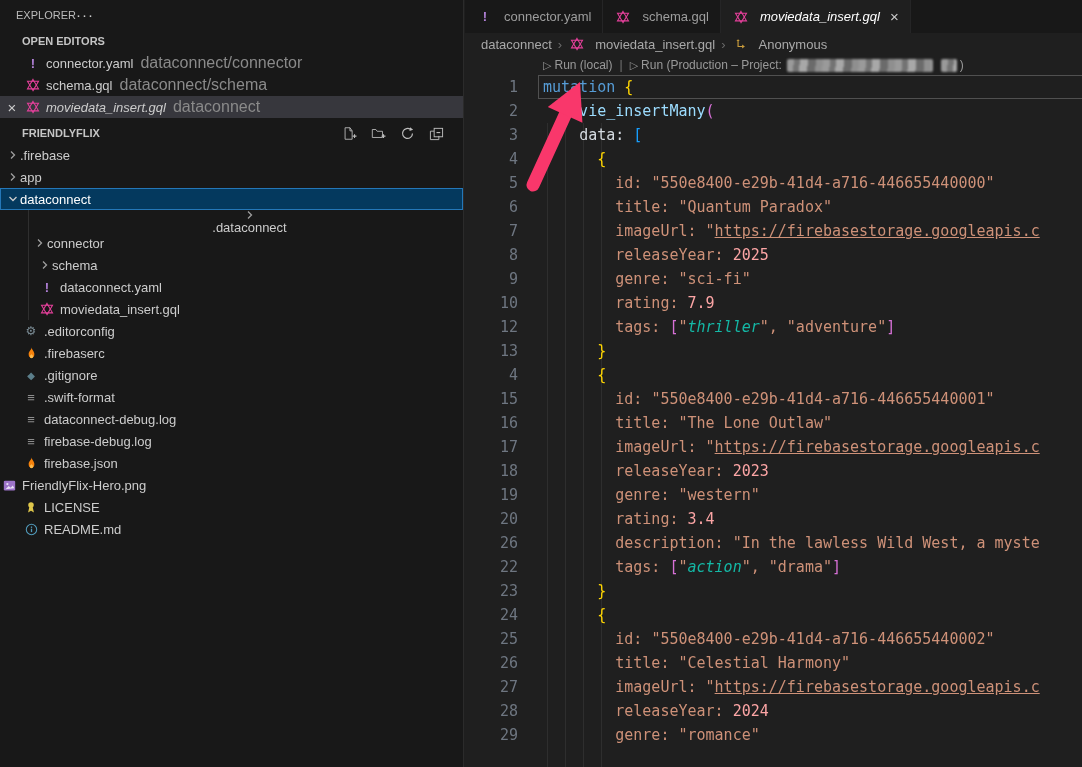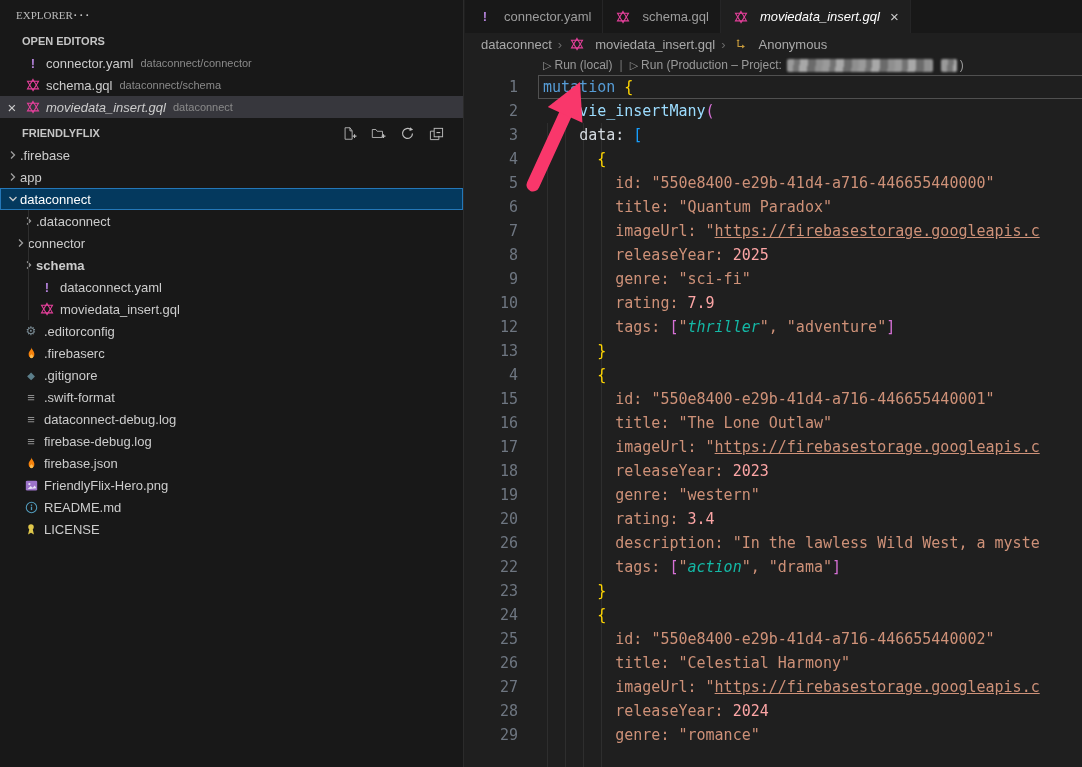--- a/index.html
+++ b/index.html
@@ -3,33 +3,33 @@
 <meta charset="utf-8">
 <style>
   html,body{margin:0;padding:0;background:#1f1f1f;}
   #app{position:relative;width:1082px;height:767px;overflow:hidden;
        font-family:"Liberation Sans",sans-serif;-webkit-font-smoothing:antialiased;color:#ccc;}
 
   
   #sidebar{position:absolute;left:0;top:0;width:464px;height:767px;background:#181818;
            border-right:1px solid #2b2b2b;box-sizing:border-box;}
   #side-title{height:30px;display:flex;align-items:center;
-              padding:0 14px 0 16px;font-size:11px;color:#bbbbbb;font-family:Liberation Serif, serif;}
+              padding:0 14px 0 16px;font-size:11px;color:#bbbbbb;}
   .ellipsis{color:#cccccc;font-size:15px;letter-spacing:1px;cursor:pointer;line-height:10px;}
   .sec-header{height:22px;display:flex;align-items:center;font-size:11px;font-weight:700;
               color:#c5c5c5;cursor:pointer;}
   .sec-header .chev{margin:0 3px 0 5px;}
   #project-header{margin-top:4px;justify-content:center;}
   #project-actions{margin-left:auto;display:flex;align-items:center;gap:7px;padding-right:14px;}
   #project-actions .act{display:inline-flex;cursor:pointer;opacity:.95;}
   .row{height:22px;display:flex;align-items:center;font-size:13px;color:#cccccc;cursor:pointer;
        white-space:nowrap;box-sizing:border-box;}
   .row .lbl{}
   .row .lbl.ital{font-style:italic;}
-  .row .desc{color:#8a8a8a;margin-left:7px;font-size:11px;text-align:center;}
+  .row .desc{color:#8a8a8a;margin-left:7px;font-size:16px;text-align:center;}
   .row.sel-gray{background:#37373d;}
   .row.sel-blue{background:#04395e;box-shadow:inset 0 0 0 1px #2477b8;color:#ffffff;}
   .ic{display:inline-flex;width:18px;justify-content:center;align-items:center;margin-right:4px;flex:none;}
   .chev{display:inline-flex;width:14px;justify-content:center;flex:none;}
   .closeslot{display:inline-flex;width:24px;justify-content:center;flex:none;color:#cccccc;font-size:15px;}
   .ic-warn{color:#b180d7;font-weight:700;font-size:13px;}
   .ic-gear{color:#7a8b94;font-size:12px;}
   .ic-diamond{color:#5b7e8a;font-size:10px;}
   .ic-list{color:#8c8c8c;font-size:13px;}
   #tree-guide{position:absolute;left:28px;top:210px;width:1px;height:110px;background:#2f2f2f;}
@@ -175,37 +175,37 @@
           <span class="lbl">app</span>
         </div>
         <div class="row sel-blue" style="padding-left: 6px;">
           <span class="chev">
             <svg width="10" height="10" viewBox="0 0 10 10">
               <path d="M1.5 3 5 6.5 8.5 3" fill="none" stroke="#cccccc" stroke-width="1.3"></path>
             </svg>
           </span>
           <span class="lbl">dataconnect</span>
         </div>
-        <div class="row" style="padding-left: 22px;">
+        <div class="row" style="padding-left: 36px; flex-direction: column;">
           <span class="chev">
             <svg width="10" height="10" viewBox="0 0 10 10">
               <path d="M3 1.5 6.5 5 3 8.5" fill="none" stroke="#9f9f9f" stroke-width="1.3"></path>
             </svg>
           </span>
           <span class="lbl">.dataconnect</span>
         </div>
-        <div class="row" style="padding-left: 14px;">
+        <div class="row" style="padding-left: 14px; margin-left: 19px;">
           <span class="chev">
             <svg width="10" height="10" viewBox="0 0 10 10">
               <path d="M3 1.5 6.5 5 3 8.5" fill="none" stroke="#9f9f9f" stroke-width="1.3"></path>
             </svg>
           </span>
           <span class="lbl">connector</span>
         </div>
-        <div class="row" style="padding-left: 22px; font-weight: bold;">
+        <div class="row" style="padding-left: 38px;">
           <span class="chev">
             <svg width="10" height="10" viewBox="0 0 10 10">
               <path d="M3 1.5 6.5 5 3 8.5" fill="none" stroke="#9f9f9f" stroke-width="1.3"></path>
             </svg>
           </span>
           <span class="lbl">schema</span>
         </div>
         <div class="row" style="padding-left: 38px;">
           <span class="ic">
             <span class="ic-warn">!</span>
@@ -262,48 +262,48 @@
         </div>
         <div class="row" style="padding-left: 22px;">
           <span class="ic">
             <svg width="13" height="14" viewBox="0 0 16 16">
               <path d="M8 1C8.3 4.2 4.5 5.6 4.5 9.6a3.5 4.2 0 0 0 7 0C11.5 5.6 8.3 4.2 8 1Z" fill="#F6820C"></path>
               <path d="M8 14.6a2.1 2.1 0 0 1-2.1-2.2c0-1.4 1.3-1.9 2.1-3.2.8 1.3 2.1 1.8 2.1 3.2A2.1 2.1 0 0 1 8 14.6Z" fill="#FDBB4C"></path>
             </svg>
           </span>
           <span class="lbl">firebase.json</span>
         </div>
-        <div class="row" style="padding-left: 22px;">
+        <div class="row" style="">
           <span class="ic">
             <svg width="13" height="13" viewBox="0 0 16 16">
               <rect x="1" y="2" width="14" height="12" rx="1.5" fill="#9C73C9"></rect>
               <circle cx="5.4" cy="6.2" r="1.4" fill="#E8DFF5"></circle>
               <path d="M3 12.5 7 8.5l2.4 2.2L12 8l2 3.5Z" fill="#E8DFF5"></path>
             </svg>
           </span>
           <span class="lbl">FriendlyFlix-Hero.png</span>
         </div>
         <div class="row" style="padding-left: 22px;">
           <span class="ic">
+            <svg width="12" height="13" viewBox="0 0 14 16">
+              <circle cx="7" cy="4.8" r="3.4" fill="#DFC74B"></circle>
+              <path d="M5 7.2 3.4 14l3.6-2 3.6 2L9 7.2Z" fill="#DFC74B"></path>
+            </svg>
+          </span>
+          <span class="lbl">LICENSE</span>
+        </div>
+        <div class="row" style="padding-left: 22px;">
+          <span class="ic">
             <svg width="13" height="13" viewBox="0 0 16 16">
               <circle cx="8" cy="8" r="6.4" fill="none" stroke="#519ABA" stroke-width="1.3"></circle>
               <rect x="7.2" y="7" width="1.6" height="4.2" fill="#519ABA"></rect>
               <rect x="7.2" y="4.3" width="1.6" height="1.7" fill="#519ABA"></rect>
             </svg>
           </span>
           <span class="lbl">README.md</span>
-        </div>
-        <div class="row" style="padding-left: 22px;">
-          <span class="ic">
-            <svg width="12" height="13" viewBox="0 0 14 16">
-              <circle cx="7" cy="4.8" r="3.4" fill="#DFC74B"></circle>
-              <path d="M5 7.2 3.4 14l3.6-2 3.6 2L9 7.2Z" fill="#DFC74B"></path>
-            </svg>
-          </span>
-          <span class="lbl">LICENSE</span>
         </div>
       </div>
     <div id="tree-guide"></div>
   </aside>
 
   <main id="editor">
     <div id="tabbar">
         <div class="tab">
           <span class="ic">
             <span class="ic-warn">!</span>

